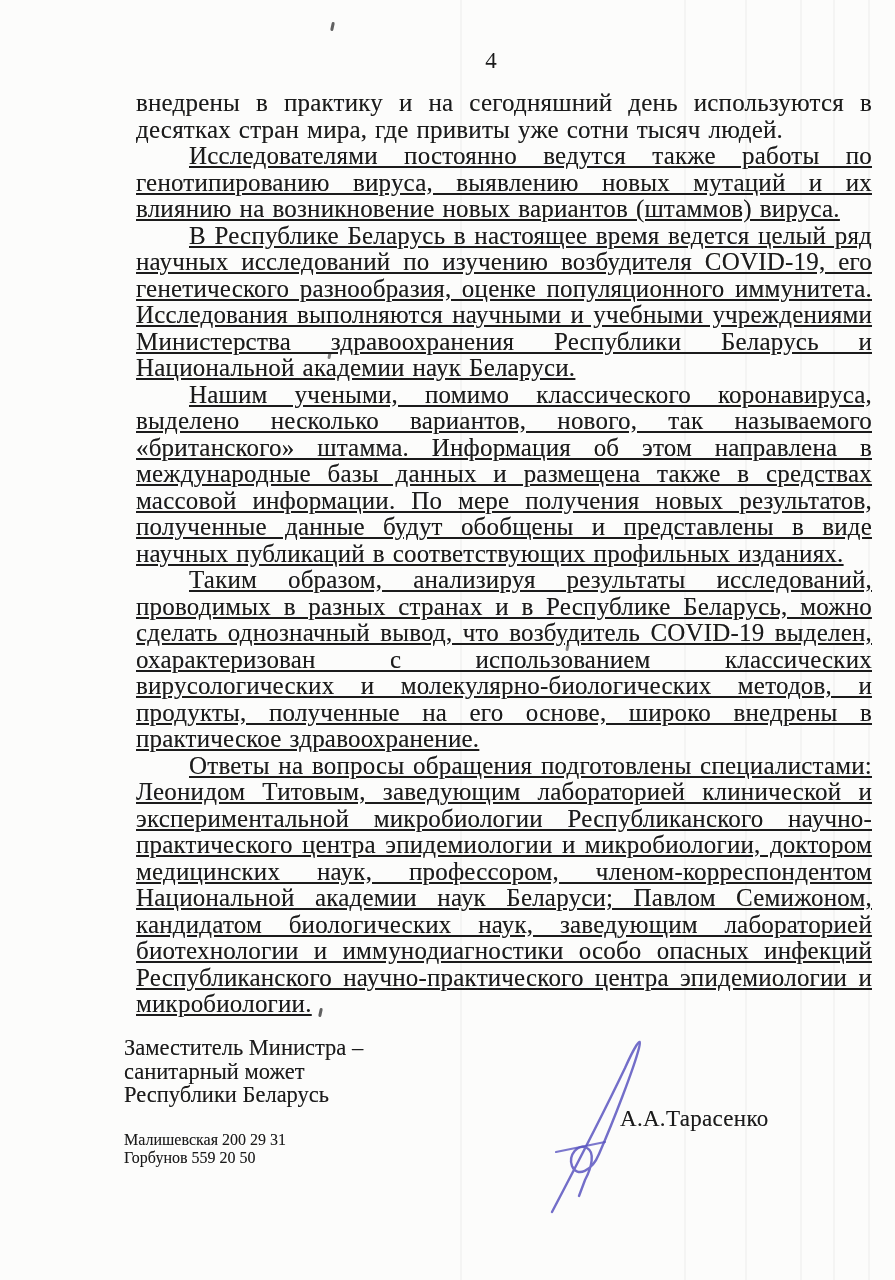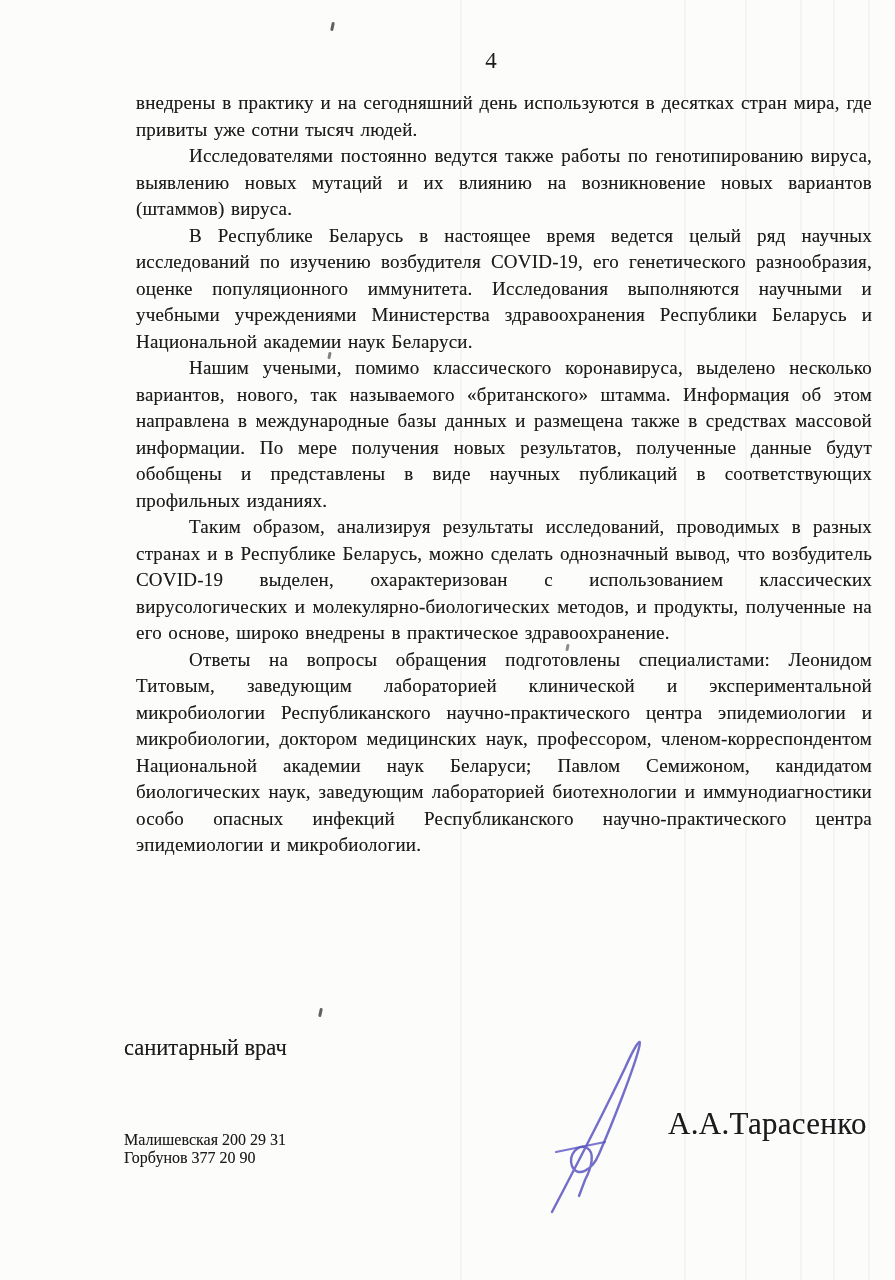--- a/index.html
+++ b/index.html
@@ -10,39 +10,39 @@
     overflow:hidden;
     font-family:"Liberation Serif","DejaVu Serif",serif;
     color:#1b1b1b;
   }
   .page-number{
     position:absolute;left:136px;top:48px;width:710px;
     text-align:center;font-size:23px;
   }
   .body-text{
     position:absolute;left:136px;top:90px;width:736px;
-    font-size:19px;line-height:26.5px;
+    font-size:25px;line-height:26.5px;
     text-align:justify;word-spacing:1.5px;letter-spacing:0.2px;
     text-shadow:0 0 0.5px rgba(0,0,0,.4);
   }
   .body-text p.para{margin:0;}
-  .body-text p.para.indent{text-indent:53px;}
+  .body-text p.para.indent{text-indent:53px;text-decoration:underline;}
   .sig-title{
     position:absolute;left:124px;top:1036px;width:420px;
     font-size:22.5px;line-height:23.5px;
     text-shadow:0 0 0.5px rgba(0,0,0,.4);
   }
   .contacts{
     position:absolute;left:124px;top:1131px;width:300px;
     font-size:16px;line-height:17.5px;
     text-shadow:0 0 0.4px rgba(0,0,0,.35);
   }
   .signer-name{
-    position:absolute;left:668px;top:1106px;
-    font-size:31px;letter-spacing:0.3px;
+    position:absolute;left:620px;top:1106px;
+    font-size:23px;letter-spacing:0.3px;
     text-shadow:0 0 0.5px rgba(0,0,0,.4);
   }
   .signature-svg{position:absolute;left:515px;top:1022px;width:150px;height:200px;}
   .streak{position:absolute;top:0;bottom:0;width:2px;background:rgba(60,60,60,0.045);}
   .streak.s1{left:460px;}
   .streak.s2{left:684px;}
   .streak.s3{left:745px;}
   .streak.s4{left:800px;}
   .streak.s5{left:833px;}
   .streak.s6{left:868px;}
@@ -77,26 +77,28 @@
   <div class="body-text">
       <p class="para">внедрены в практику и на сегодняшний день используются в десятках стран мира, где привиты уже сотни тысяч людей.</p>
       <p class="para indent">Исследователями постоянно ведутся также работы по генотипированию вируса, выявлению новых мутаций и их влиянию на возникновение новых вариантов (штаммов) вируса.</p>
       <p class="para indent">В Республике Беларусь в настоящее время ведется целый ряд научных исследований по изучению возбудителя COVID-19, его генетического разнообразия, оценке популяционного иммунитета. Исследования выполняются научными и учебными учреждениями Министерства здравоохранения Республики Беларусь и Национальной академии наук Беларуси.</p>
       <p class="para indent">Нашим учеными, помимо классического коронавируса, выделено несколько вариантов, нового, так называемого «британского» штамма. Информация об этом направлена в международные базы данных и размещена также в средствах массовой информации. По мере получения новых результатов, полученные данные будут обобщены и представлены в виде научных публикаций в соответствующих профильных изданиях.</p>
       <p class="para indent">Таким образом, анализируя результаты исследований, проводимых в разных странах и в Республике Беларусь, можно сделать однозначный вывод, что возбудитель COVID-19 выделен, охарактеризован с использованием классических вирусологических и молекулярно-биологических методов, и продукты, полученные на его основе, широко внедрены в практическое здравоохранение.</p>
       <p class="para indent">Ответы на вопросы обращения подготовлены специалистами: Леонидом Титовым, заведующим лабораторией клинической и экспериментальной микробиологии Республиканского научно-практического центра эпидемиологии и микробиологии, доктором медицинских наук, профессором, членом-корреспондентом Национальной академии наук Беларуси; Павлом Семижоном, кандидатом биологических наук, заведующим лабораторией биотехнологии и иммунодиагностики особо опасных инфекций Республиканского научно-практического центра эпидемиологии и микробиологии.</p>
     </div>
 
   <div class="sig-title">
-      <div>санитарный врач</div>
+      <div>Заместитель Министра –</div>
+      <div>санитарный может</div>
+      <div>Республики Беларусь</div>
     </div>
 
   <div class="contacts">
       <div>Малишевская 200 29 31</div>
-      <div>Горбунов 377 20 90</div>
+      <div>Горбунов 559 20 50</div>
     </div>
 
   <svg class="signature-svg" viewBox="0 0 150 200">
     <path d="M 37 190 C 58 150 88 92 110 46 C 118 28 128 10 124 26 C 119 46 98 100 84 132 C 77 149 62 156 57 144 C 53 133 63 121 72 126 C 80 130 77 145 70 158 L 64 174" fill="none" stroke="#5a55c0" stroke-width="2.4" stroke-linecap="round" opacity="0.85"></path>
     <path d="M 41 130 L 90 120" fill="none" stroke="#5a55c0" stroke-width="2.2" stroke-linecap="round" opacity="0.8"></path>
   </svg>
 
   <div class="signer-name">А.А.Тарасенко</div>
 
 </div>

